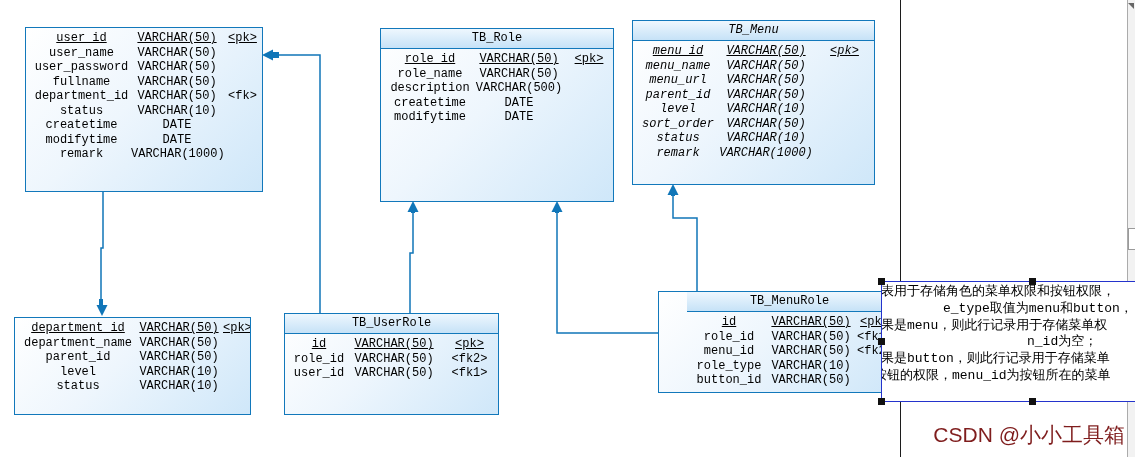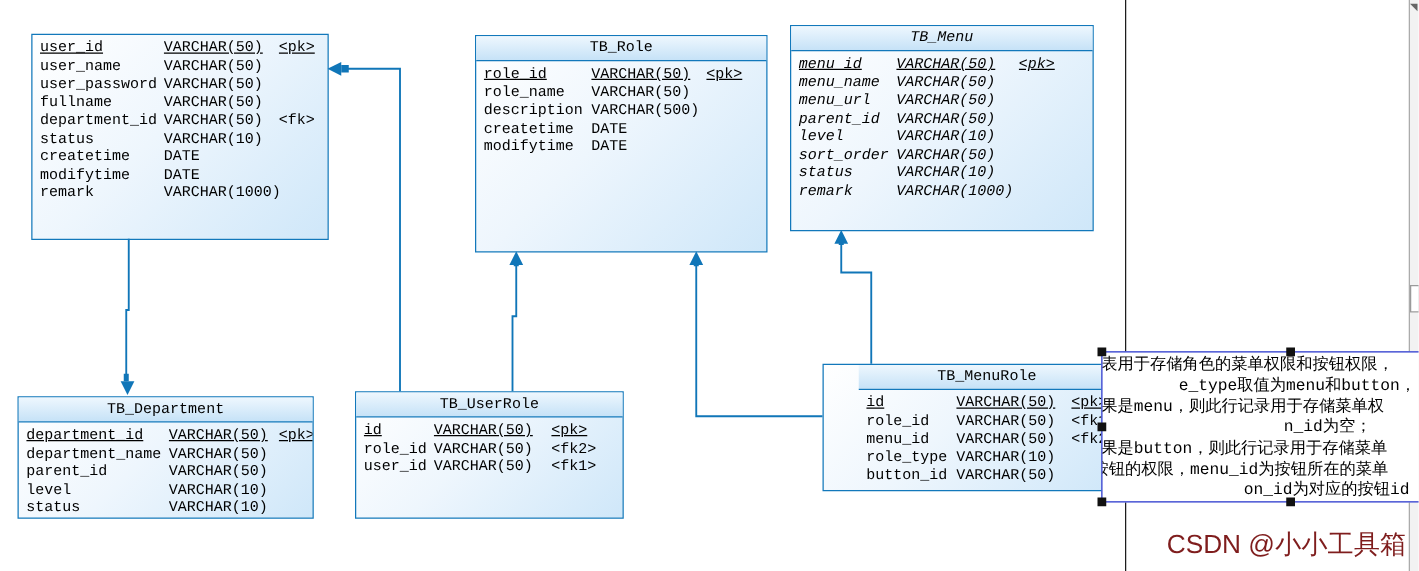--- a/index.html
+++ b/index.html
@@ -21,21 +21,21 @@
   .cl{fill:none;stroke:#1076b8;stroke-width:1.5;}
   .ca{fill:#1076b8;stroke:none;}
   .dash{stroke:#2433cc;stroke-width:1.2;stroke-dasharray:3 3;fill:none;}
 
   
   .tbl{position:absolute;border:1px solid #1278bb;z-index:4;
        background:linear-gradient(135deg,#ffffff 0%,#eef6fd 45%,#cfe7f9 100%);}
   .tbl-title{height:19px;line-height:19px;text-align:center;font-size:12px;
              border-bottom:1px solid #1278bb;
              background:linear-gradient(180deg,#eef7fe 0%,#c6e2f7 100%);}
-  .tbl-body{padding:3px 0 0 6px;}
+  .tbl-body{padding:3px 0 0 6px;text-align:center;}
   .row{display:grid;height:14.5px;line-height:14.5px;font-size:12px;white-space:nowrap;}
   .row span{overflow:hidden;}
   .rpk span{text-decoration:underline;}
   .t-users    .row{grid-template-columns:99px 92px auto;}
   .t-role     .row{grid-template-columns:86px 92px auto;}
   .t-menu     .row{grid-template-columns:78px 98px auto;}
   .t-dept     .row{grid-template-columns:114px 88px auto;}
   .t-userrole .row{grid-template-columns:56px 94px auto;}
   .t-menurole .row{grid-template-columns:72px 92px auto;}
 
@@ -212,21 +212,20 @@
         </div>
       <div class="row">
           <span>remark</span>
           <span>VARCHAR(1000)</span>
           <span></span>
         </div>
     </div>
   </section>
 
   <section class="tbl t-dept" style="left:14px;top:317px;width:235px;height:96px;">
-    <div class="tbl-title">TB_Department</div>
     <div class="tbl-body">
       <div class="row rpk">
           <span>department_id</span>
           <span>VARCHAR(50)</span>
           <span>&lt;pk&gt;</span>
         </div>
       <div class="row">
           <span>department_name</span>
           <span>VARCHAR(50)</span>
           <span></span>
@@ -301,21 +300,20 @@
     </div>
   </section>
 
   <div class="note">
     <div class="nline" style="left:-14px;top:2px;">此表用于存储角色的菜单权限和按钮权限，</div>
     <div class="nline" style="left:61px;top:19px;">e_type取值为menu和button，</div>
     <div class="nline" style="left:-14px;top:36px;">如果是menu，则此行记录用于存储菜单权</div>
     <div class="nline" style="left:145px;top:52px;">n_id为空；</div>
     <div class="nline" style="left:-14px;top:69px;">如果是button，则此行记录用于存储菜单</div>
     <div class="nline" style="left:-21px;top:86px;">个按钮的权限，menu_id为按钮所在的菜单</div>
-    <div class="nline" style="left:113px;top:102px;">on_id为对应的按钮id</div>
   </div>
   <div class="handle" style="left:878px;top:278px;"></div>
   <div class="handle" style="left:1029px;top:278px;"></div>
   <div class="handle" style="left:878px;top:338px;"></div>
   <div class="handle" style="left:878px;top:398px;"></div>
   <div class="handle" style="left:1029px;top:398px;"></div>
 
   <div class="watermark">CSDN @小小工具箱</div>
 
 </div>

